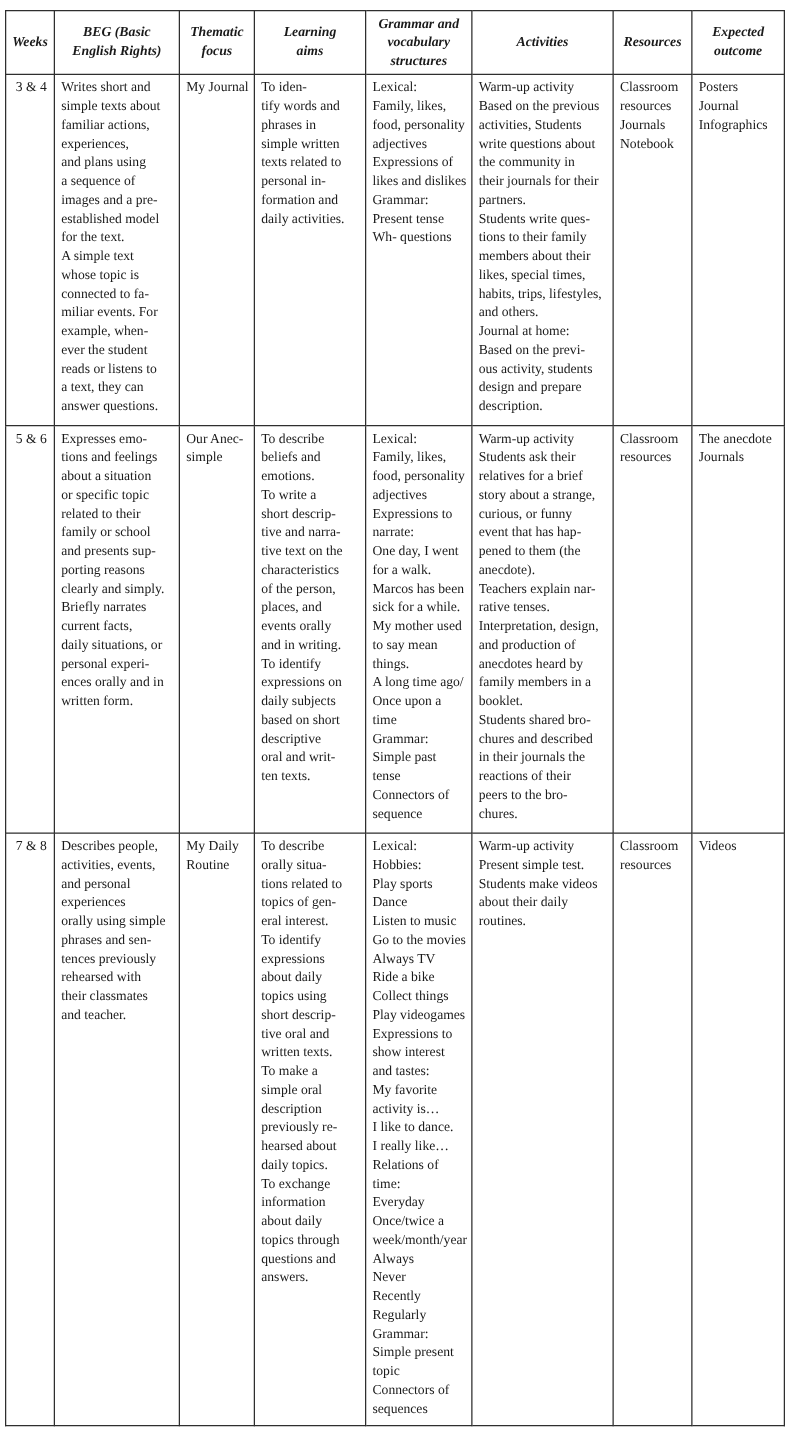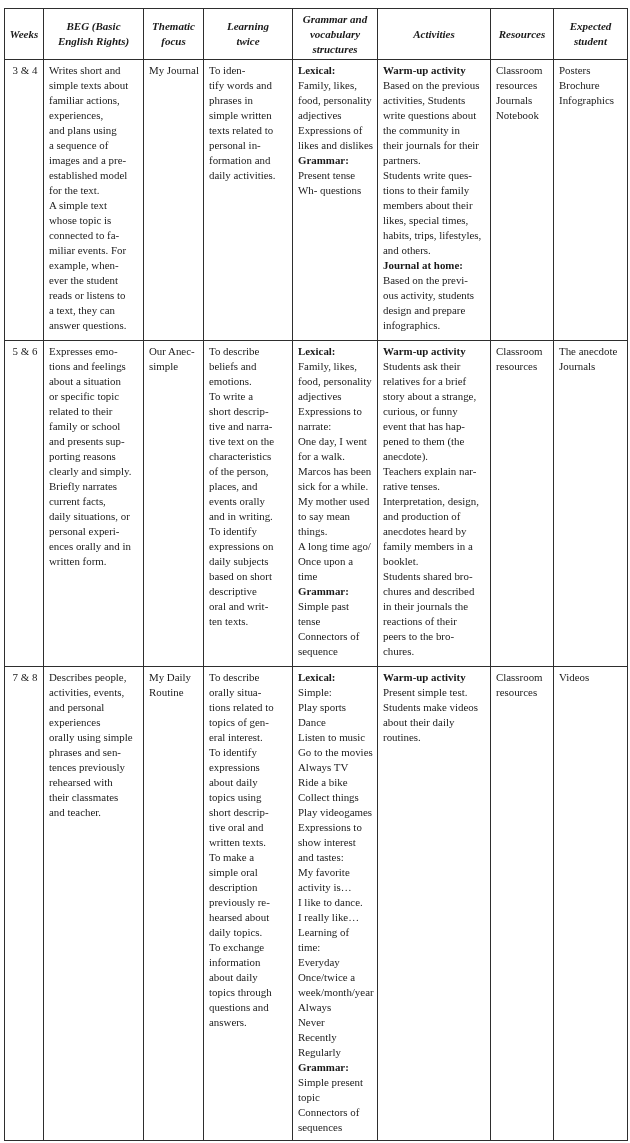--- a/index.html
+++ b/index.html
@@ -36,21 +36,21 @@
     height:46px;
     padding:2px;
     font-size:11px;
   }
   td.weeks{
     vertical-align:middle;
     text-align:center;
     padding:2px;
   }
   .seg{white-space:pre-line;}
-  .seg.bold{font-weight:bold;}
+  .seg.bold{font-weight:normal;}
   .seg.italic{}
   tbody tr:nth-child(1) td{height:274px;margin-left:36px;}
   tbody tr:nth-child(2) td{height:319px;}
   tbody tr:nth-child(3) td{height:467px;}
 </style>
 </head>
 <body>
 
 <div class="page">
   <table class="curriculum">
@@ -65,28 +65,28 @@
       <col style="width:74px">
     </colgroup>
     <thead>
       <tr>
         <th>Weeks</th>
         <th>BEG (Basic
 English Rights)</th>
         <th>Thematic
 focus</th>
         <th>Learning
-twice</th>
+aims</th>
         <th>Grammar and
 vocabulary
 structures</th>
         <th>Activities</th>
         <th>Resources</th>
         <th>Expected
-student</th>
+outcome</th>
       </tr>
     </thead>
     <tbody id="table-body">
         <tr>
           <td class="weeks">3 &amp; 4</td>
           <td>
             <div class="seg normal">Writes short and
 simple texts about
 familiar actions,
 experiences,
@@ -140,31 +140,31 @@
 Students write ques-
 tions to their family
 members about their
 likes, special times,
 habits, trips, lifestyles,
 and others.</div>
             <div class="seg bold">Journal at home:</div>
             <div class="seg normal">Based on the previ-
 ous activity, students
 design and prepare
-infographics.</div>
+description.</div>
           </td>
           <td>
             <div class="seg normal">Classroom
 resources
 Journals
 Notebook</div>
           </td>
           <td>
             <div class="seg normal">Posters
-Brochure
+Journal
 Infographics</div>
           </td>
         </tr>
         <tr>
           <td class="weeks">5 &amp; 6</td>
           <td>
             <div class="seg normal">Expresses emo-
 tions and feelings
 about a situation
 or specific topic
@@ -299,37 +299,37 @@
 daily topics.
 To exchange
 information
 about daily
 topics through
 questions and
 answers.</div>
           </td>
           <td>
             <div class="seg bold">Lexical:</div>
-            <div class="seg normal">Simple:</div>
+            <div class="seg normal">Hobbies:</div>
             <div class="seg italic">Play sports
 Dance
 Listen to music
 Go to the movies
 Always TV
 Ride a bike
 Collect things
 Play videogames</div>
             <div class="seg normal">Expressions to
 show interest
 and tastes:</div>
             <div class="seg italic">My favorite
 activity is…
 I like to dance.
 I really like…</div>
-            <div class="seg normal">Learning of
+            <div class="seg normal">Relations of
 time:</div>
             <div class="seg italic">Everyday
 Once/twice a
 week/month/year
 Always
 Never
 Recently
 Regularly</div>
             <div class="seg bold">Grammar:</div>
             <div class="seg normal">Simple present

